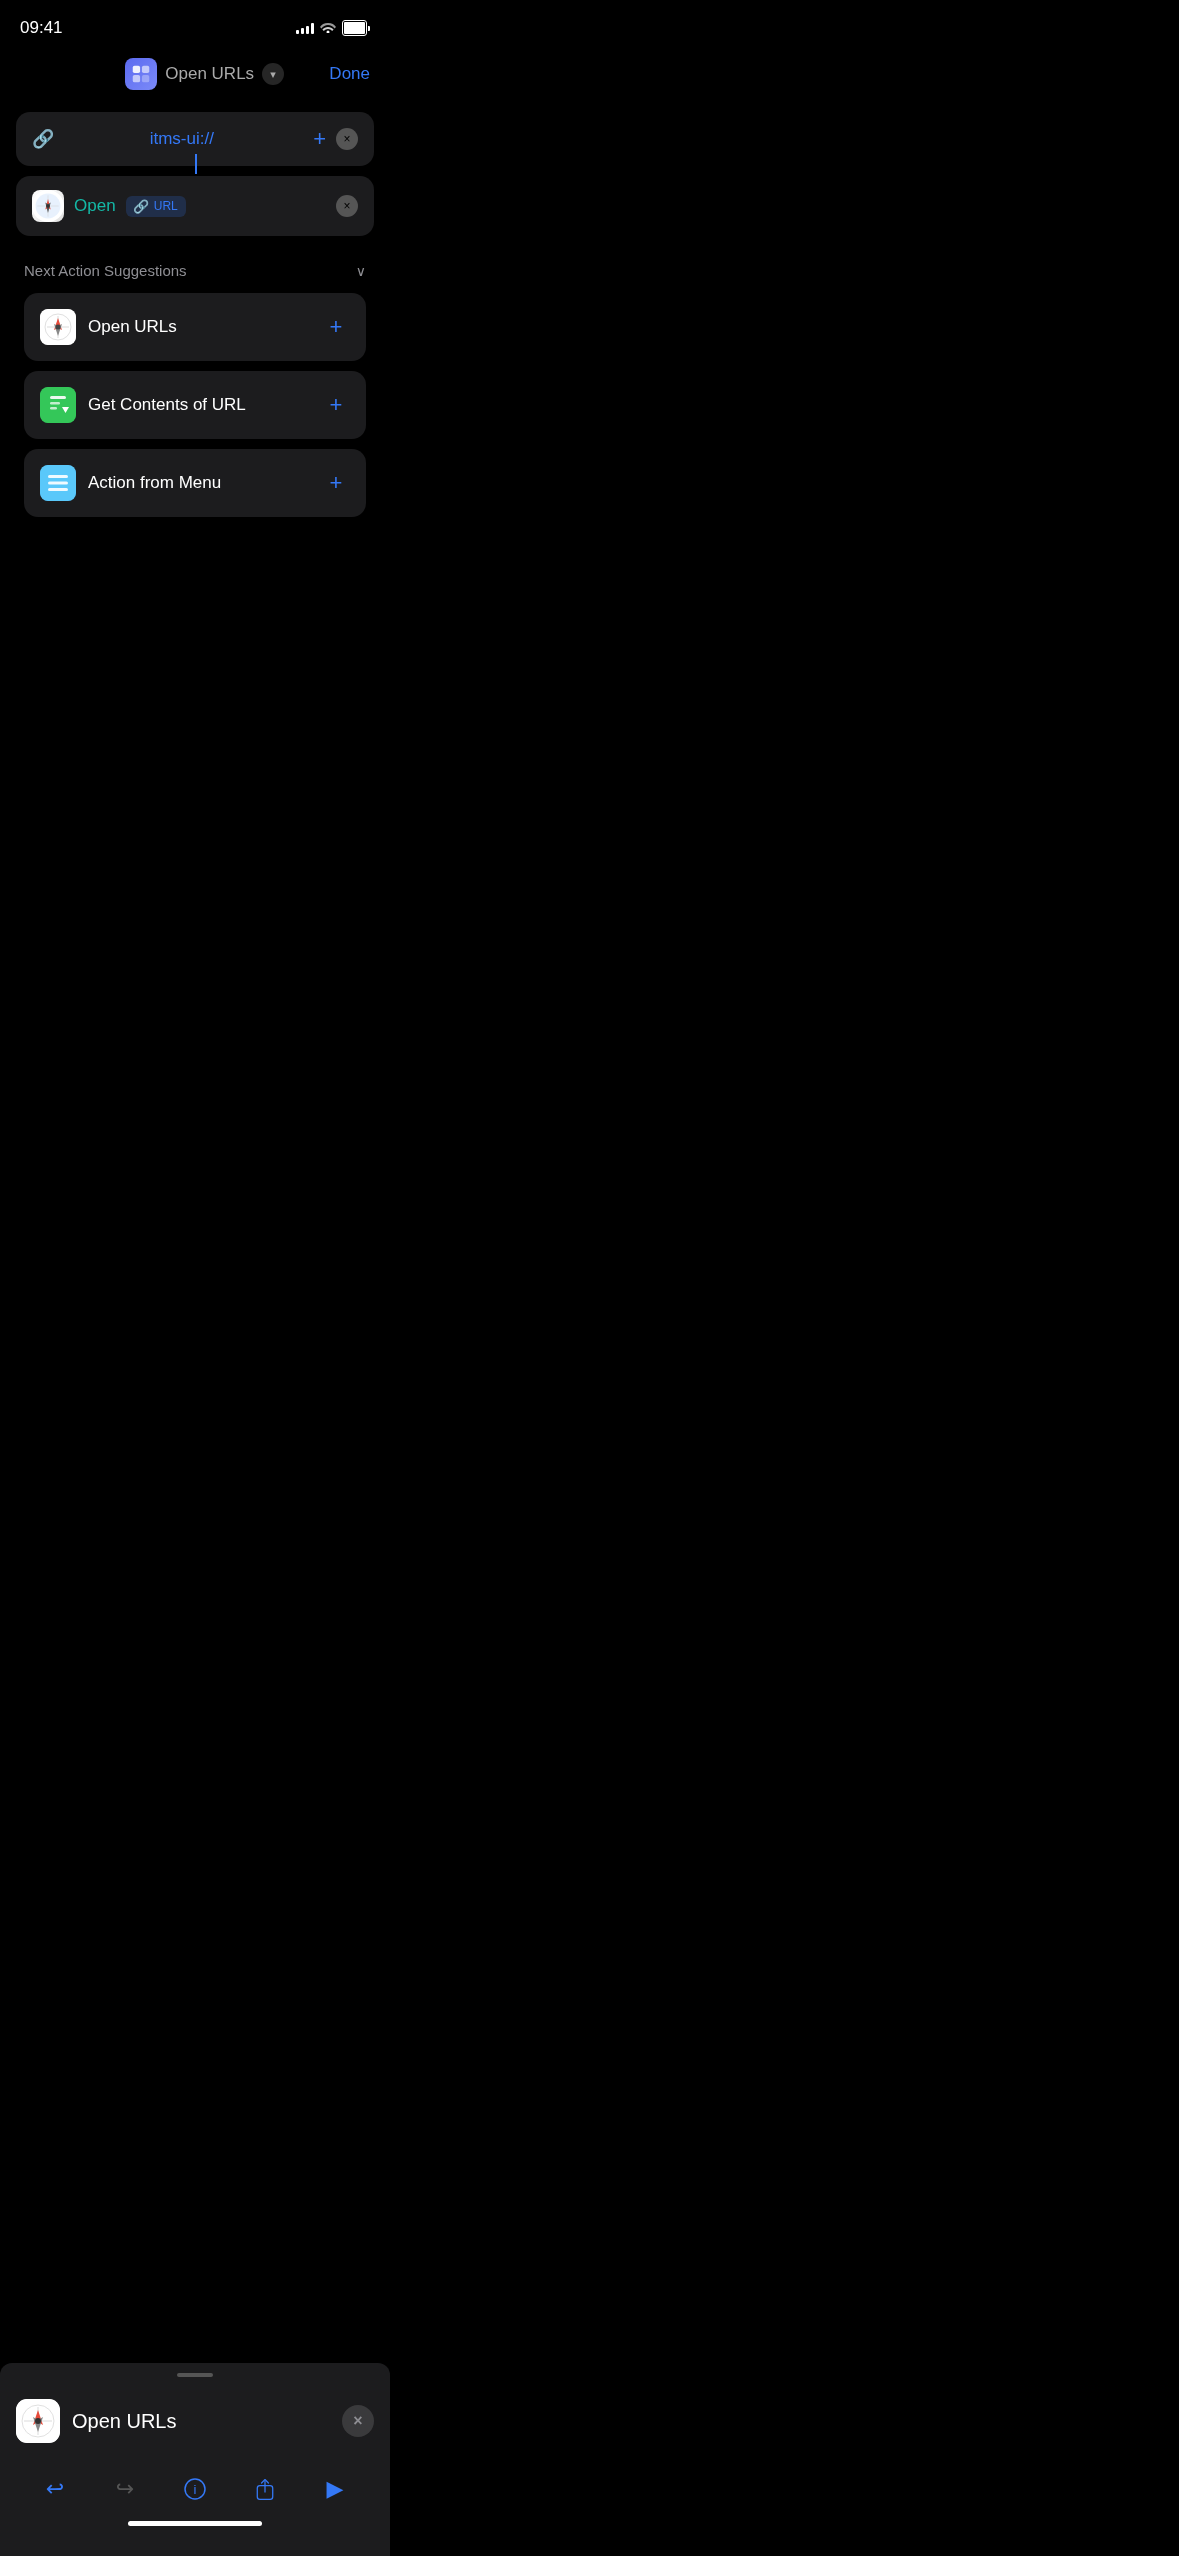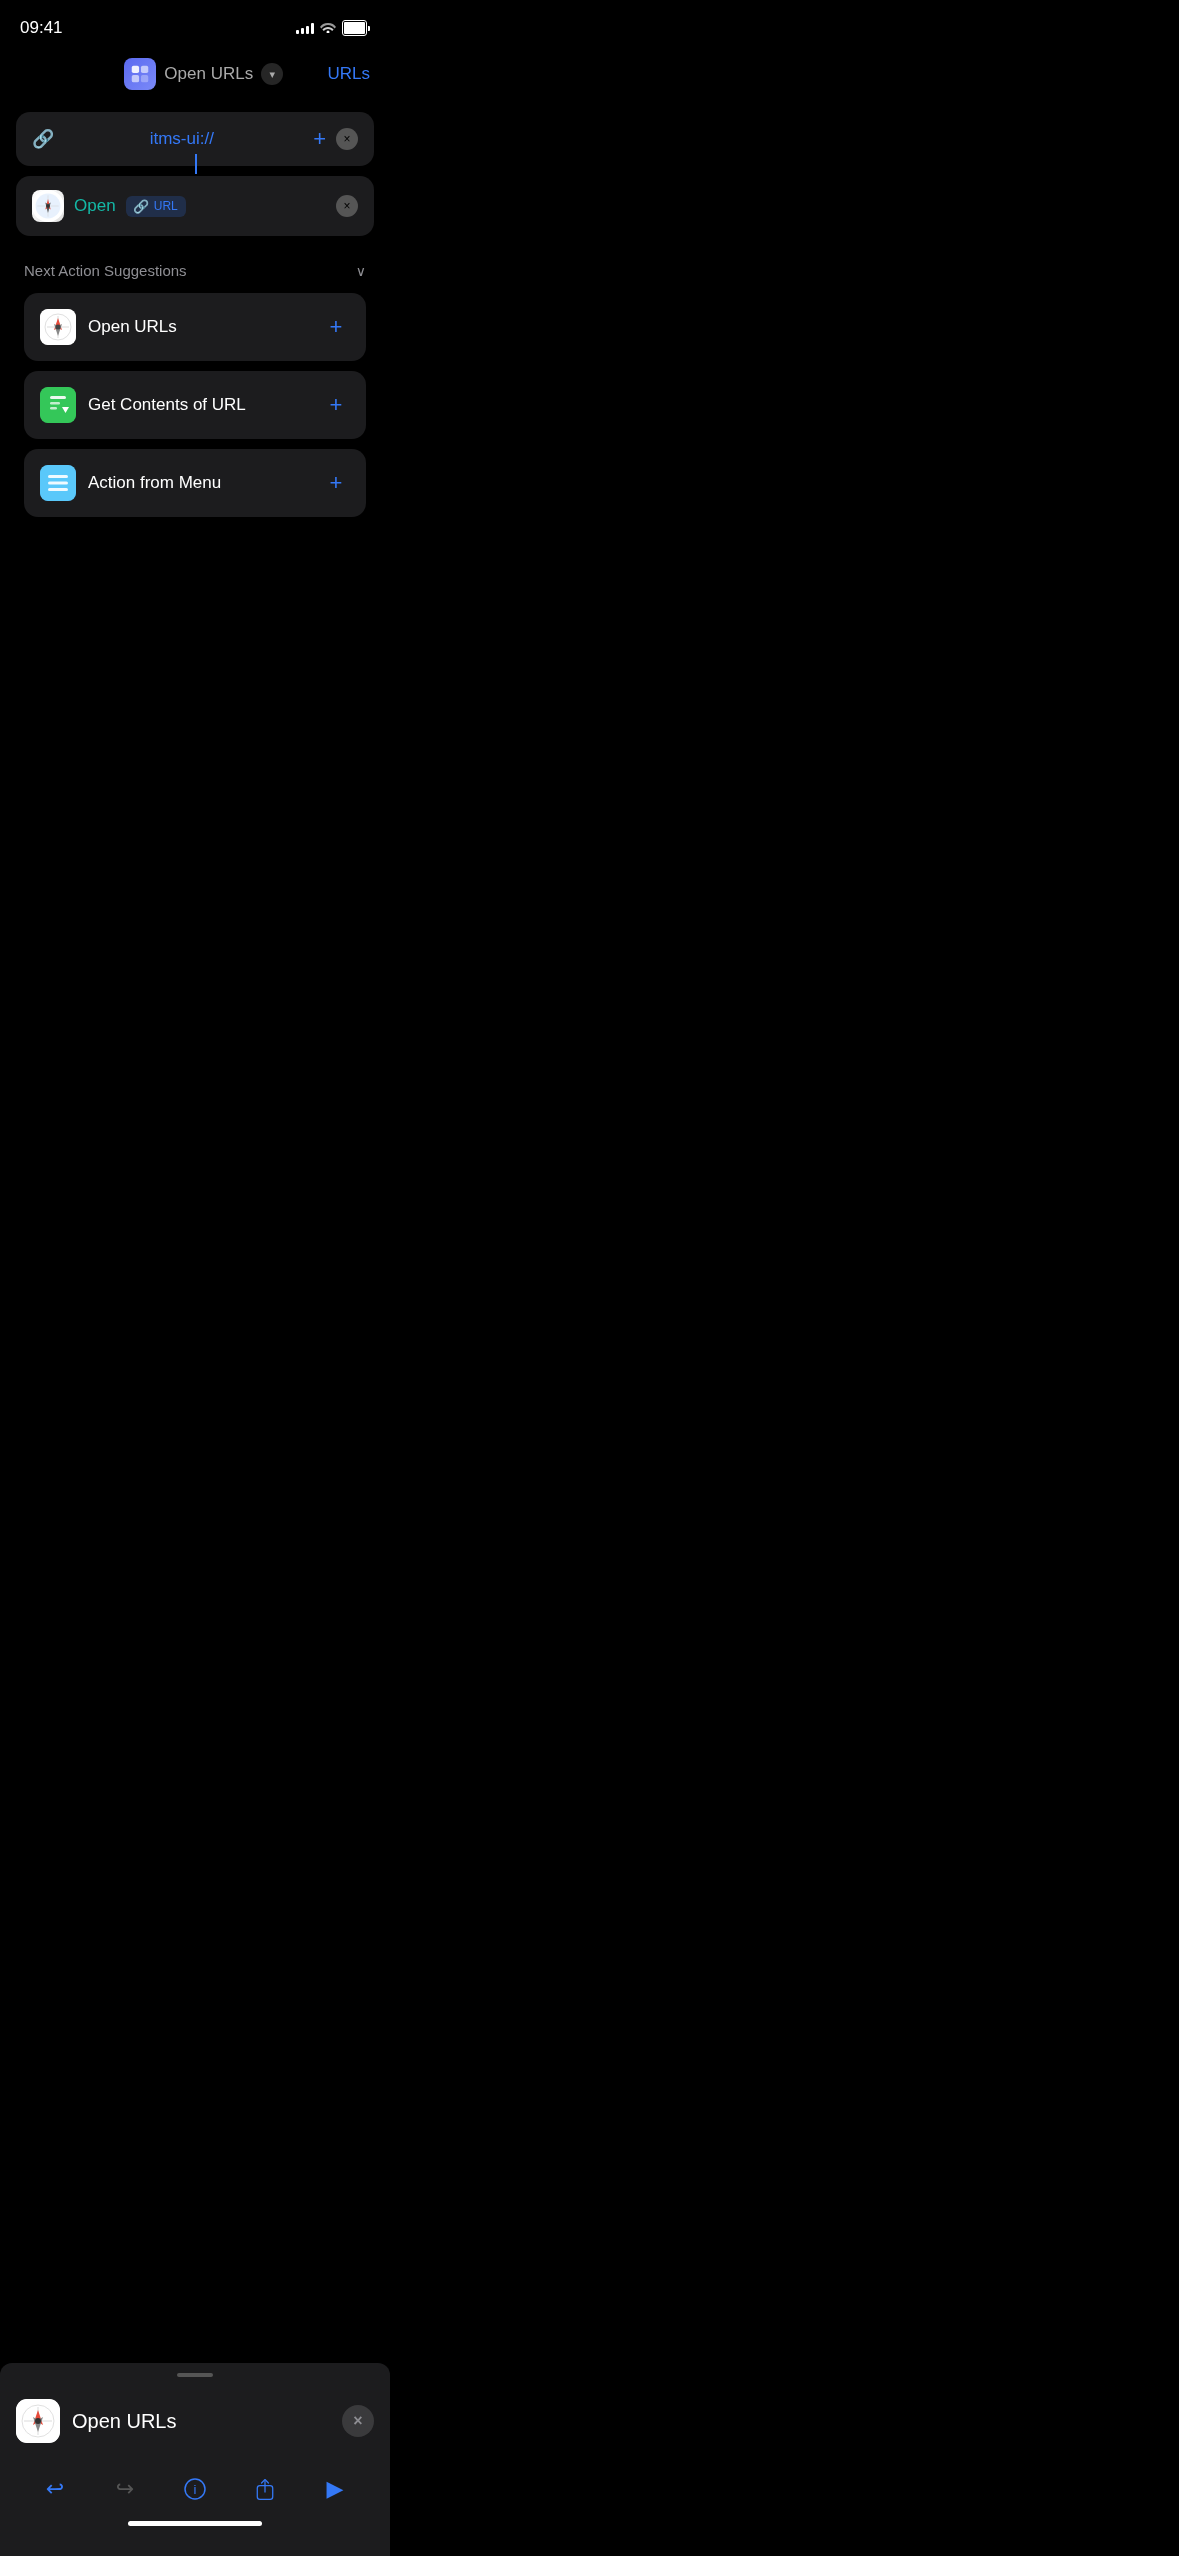--- a/index.html
+++ b/index.html
@@ -456,21 +456,21 @@
         <rect x="13" y="3" width="8" height="8" rx="2" fill="white" opacity="0.6"></rect>
         <rect x="3" y="13" width="8" height="8" rx="2" fill="white" opacity="0.6"></rect>
         <rect x="13" y="13" width="8" height="8" rx="2" fill="white" opacity="0.3"></rect>
       </svg>
     </div>
     <span class="nav-title-text">Open URLs</span>
     <div class="dropdown-btn">
       <span class="chevron-down">▾</span>
     </div>
   </div>
-  <button class="done-btn" style="background:none;border:none;cursor:pointer;">URLs</button>
+  <button class="done-btn" style="background:none;border:none;cursor:pointer;">Done</button>
 </div>
 
 <div class="main-content">
 
   <div class="input-row">
     <span class="input-link-icon">🔗</span>
     <span class="input-value">itms-ui://</span>
     <span class="input-plus">+</span>
     <div class="input-clear">×</div>
     <div class="cursor-line"></div>

